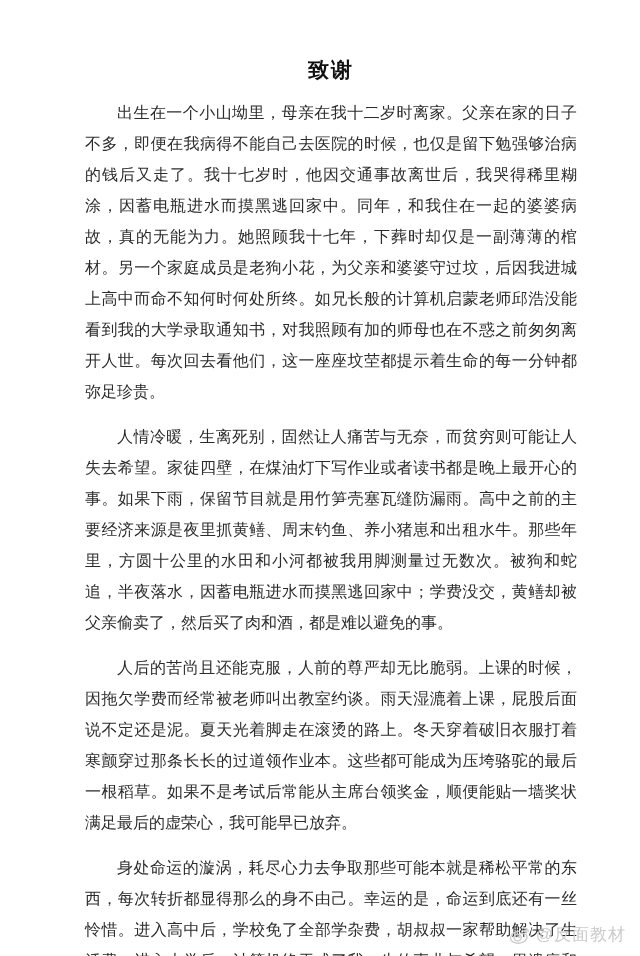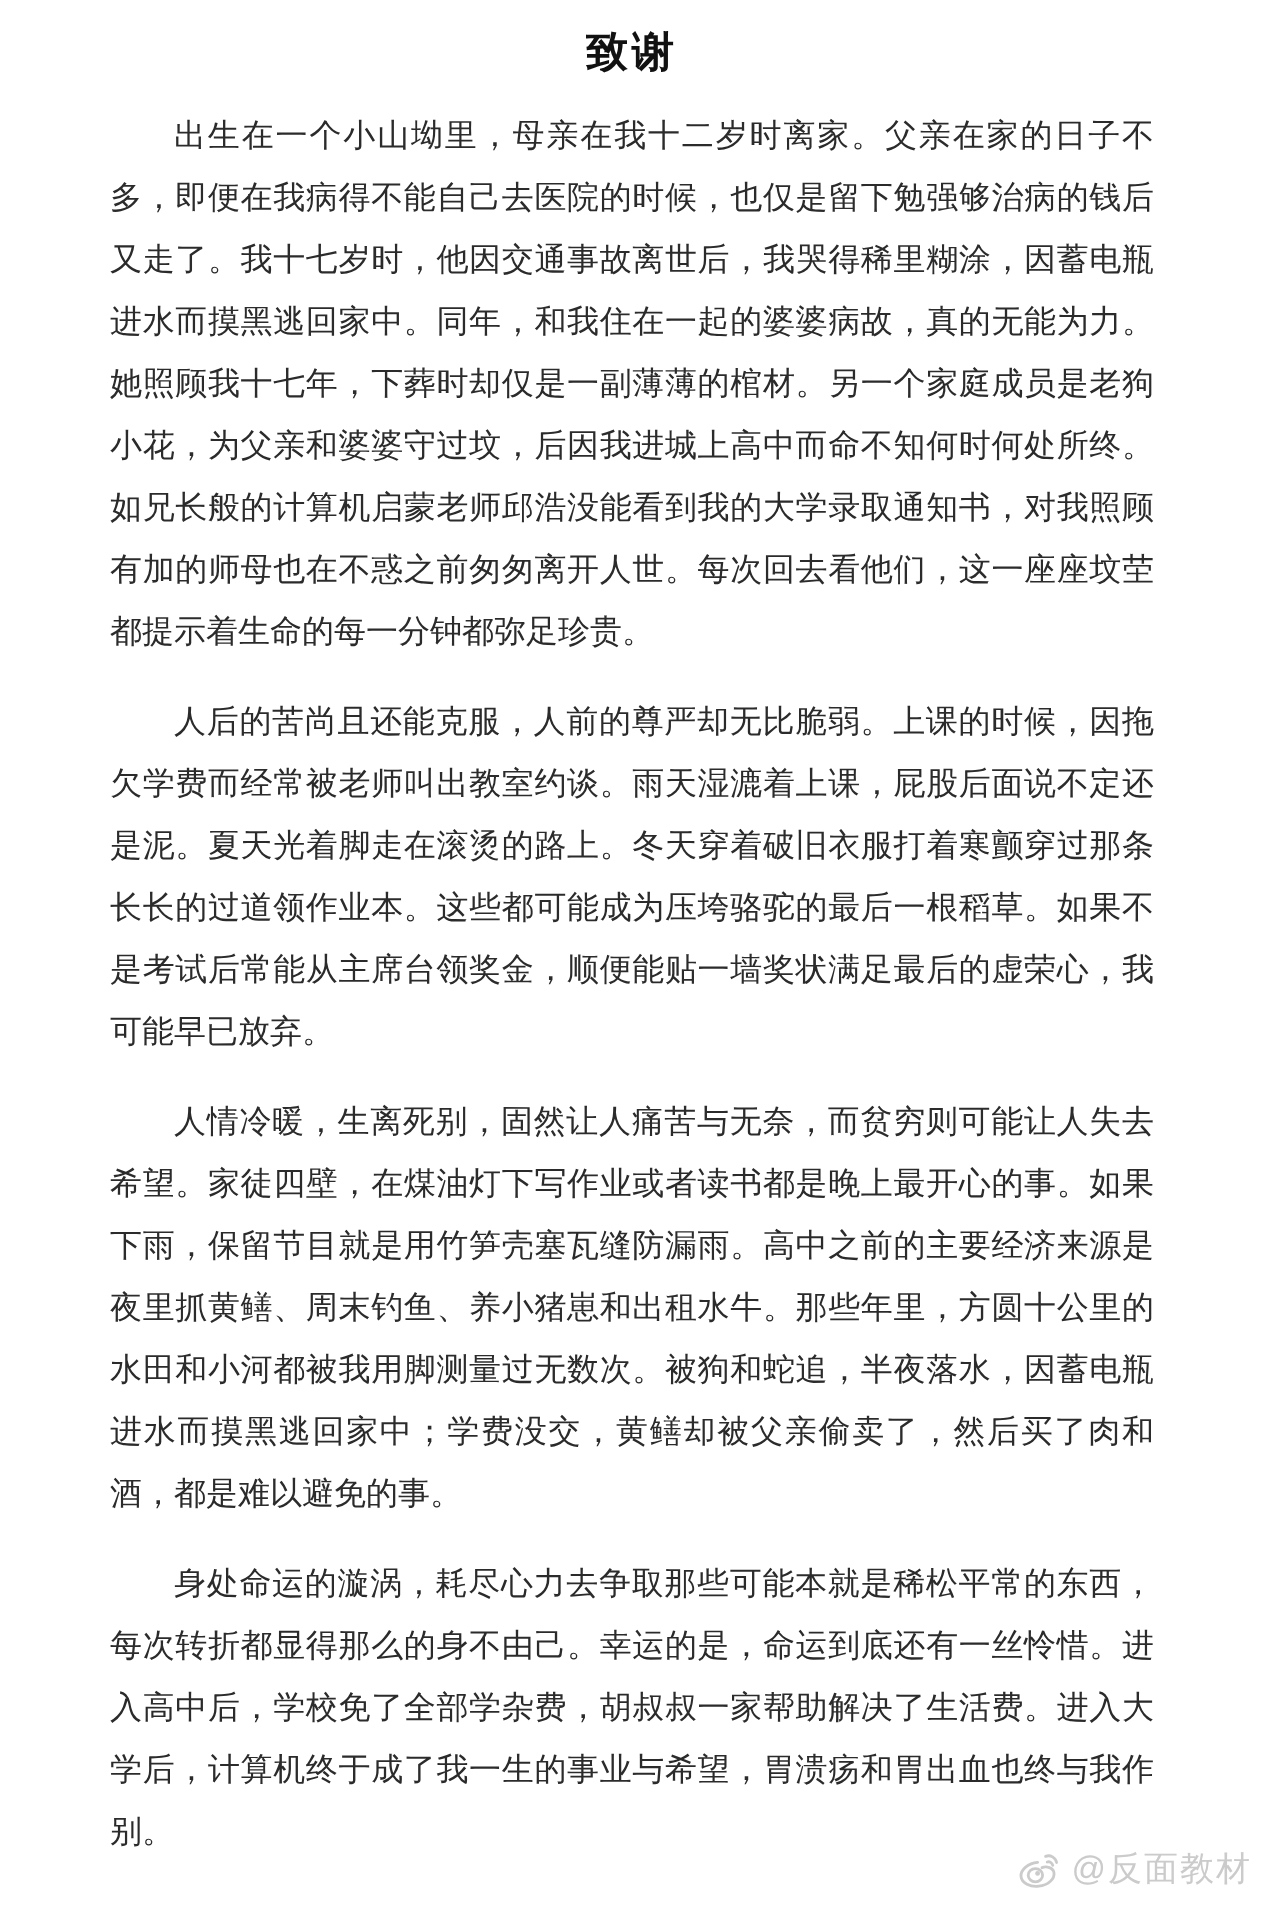--- a/index.html
+++ b/index.html
@@ -11,22 +11,23 @@
     width: 640px;
     height: 956px;
     position: relative;
     overflow: hidden;
     font-family: "Liberation Serif", "DejaVu Serif", serif;
   }
   .page {
     box-sizing: border-box;
     width: 640px;
     height: 700px;
-    padding: 12px 63px 0 55px;
+    padding: 12px 63px 0 85px;
     color: #2b2b2b;
+    margin-top: 44px;
   }
   .doc-title {
     font-size: 21px;
     font-weight: bold;
     color: #111111;
     text-align: center;
     margin: 0 0 13px 0;
     letter-spacing: 2px;
   }
   .doc-body p.para {
@@ -55,22 +56,22 @@
   }
 </style>
 </head>
 <body>
 
 <div class="page">
   <h1 class="doc-title">致谢</h1>
 
   <div class="doc-body" id="doc-body">
       <p class="para">出生在一个小山坳里，母亲在我十二岁时离家。父亲在家的日子不多，即便在我病得不能自己去医院的时候，也仅是留下勉强够治病的钱后又走了。我十七岁时，他因交通事故离世后，我哭得稀里糊涂，因蓄电瓶进水而摸黑逃回家中。同年，和我住在一起的婆婆病故，真的无能为力。她照顾我十七年，下葬时却仅是一副薄薄的棺材。另一个家庭成员是老狗小花，为父亲和婆婆守过坟，后因我进城上高中而命不知何时何处所终。如兄长般的计算机启蒙老师邱浩没能看到我的大学录取通知书，对我照顾有加的师母也在不惑之前匆匆离开人世。每次回去看他们，这一座座坟茔都提示着生命的每一分钟都弥足珍贵。</p>
+      <p class="para">人情冷暖，生离死别，固然让人痛苦与无奈，而贫穷则可能让人失去希望。家徒四壁，在煤油灯下写作业或者读书都是晚上最开心的事。如果下雨，保留节目就是用竹笋壳塞瓦缝防漏雨。高中之前的主要经济来源是夜里抓黄鳝、周末钓鱼、养小猪崽和出租水牛。那些年里，方圆十公里的水田和小河都被我用脚测量过无数次。被狗和蛇追，半夜落水，因蓄电瓶进水而摸黑逃回家中；学费没交，黄鳝却被父亲偷卖了，然后买了肉和酒，都是难以避免的事。</p>
       <p class="para">人后的苦尚且还能克服，人前的尊严却无比脆弱。上课的时候，因拖欠学费而经常被老师叫出教室约谈。雨天湿漉着上课，屁股后面说不定还是泥。夏天光着脚走在滚烫的路上。冬天穿着破旧衣服打着寒颤穿过那条长长的过道领作业本。这些都可能成为压垮骆驼的最后一根稻草。如果不是考试后常能从主席台领奖金，顺便能贴一墙奖状满足最后的虚荣心，我可能早已放弃。</p>
-      <p class="para">人情冷暖，生离死别，固然让人痛苦与无奈，而贫穷则可能让人失去希望。家徒四壁，在煤油灯下写作业或者读书都是晚上最开心的事。如果下雨，保留节目就是用竹笋壳塞瓦缝防漏雨。高中之前的主要经济来源是夜里抓黄鳝、周末钓鱼、养小猪崽和出租水牛。那些年里，方圆十公里的水田和小河都被我用脚测量过无数次。被狗和蛇追，半夜落水，因蓄电瓶进水而摸黑逃回家中；学费没交，黄鳝却被父亲偷卖了，然后买了肉和酒，都是难以避免的事。</p>
       <p class="para">身处命运的漩涡，耗尽心力去争取那些可能本就是稀松平常的东西，每次转折都显得那么的身不由己。幸运的是，命运到底还有一丝怜惜。进入高中后，学校免了全部学杂费，胡叔叔一家帮助解决了生活费。进入大学后，计算机终于成了我一生的事业与希望，胃溃疡和胃出血也终与我作别。</p>
     </div>
 </div>
 
 <div class="watermark">
   <span>
     <svg width="24" height="24" viewBox="0 0 24 24" fill="none">
       <path d="M10.8 9.2 C6.2 9.6 2.2 12.8 2.5 16.2 C2.8 19.6 7.2 21.6 11.4 21.1 C16.0 20.6 19.4 17.6 19.0 14.4 C18.7 11.8 15.2 10.9 13.0 11.8" stroke="#cbcbcb" stroke-width="1.4" stroke-linecap="round"></path>
       <ellipse cx="9.7" cy="15.6" rx="3.6" ry="3.3" stroke="#cbcbcb" stroke-width="1.4"></ellipse>
       <circle cx="10.8" cy="14.7" r="1.2" fill="#cbcbcb"></circle>

